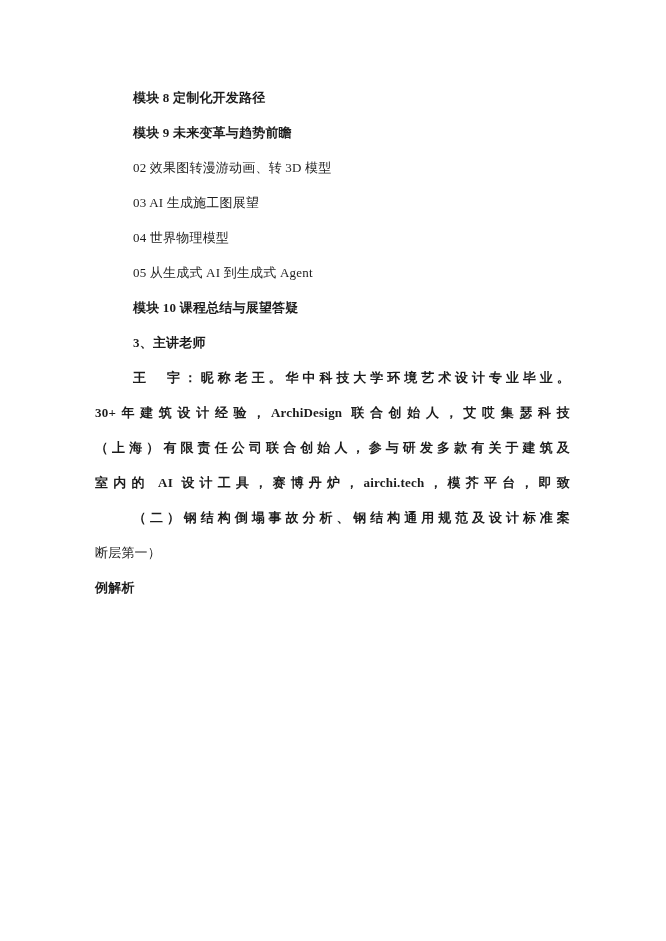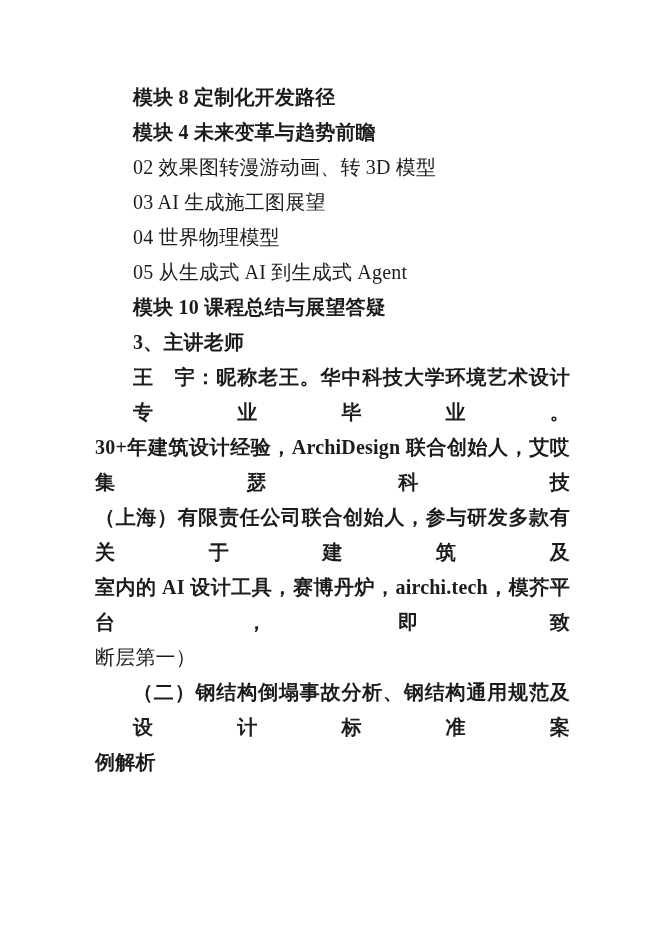--- a/index.html
+++ b/index.html
@@ -9,21 +9,21 @@
   }
   .page {
     position: relative;
     width: 666px;
     height: 941px;
     box-sizing: border-box;
     background: #ffffff;
     padding: 80px 96px 0 95px;
     overflow: hidden;
     font-family: "Liberation Serif", "DejaVu Serif", serif;
-    font-size: 20px;
+    font-size: 13px;
     color: #1c1c1c;
   }
   .ln {
     margin: 0;
     padding: 0;
     line-height: 35px;
     min-height: 35px;
     text-align: left;
     white-space: normal;
     letter-spacing: 0.2px;
@@ -34,28 +34,28 @@
     text-align: justify;
     text-align-last: justify;
     font-weight: bold;
   }
 </style>
 </head>
 <body>
 
 <div class="page">
   <p class="ln bold ind">模块 8 定制化开发路径</p>
-  <p class="ln bold ind">模块 4 未来变革与趋势前瞻</p>
+  <p class="ln bold ind">模块 9 未来变革与趋势前瞻</p>
   <p class="ln ind">02 效果图转漫游动画、转 3D 模型</p>
   <p class="ln ind">03 AI 生成施工图展望</p>
   <p class="ln ind">04 世界物理模型</p>
   <p class="ln ind">05 从生成式 AI 到生成式 Agent</p>
   <p class="ln bold ind">模块 10 课程总结与展望答疑</p>
   <p class="ln bold ind">3、主讲老师</p>
   <p class="ln ind fill">王　宇：昵称老王。华中科技大学环境艺术设计专业毕业。</p>
   <p class="ln fill">30+年建筑设计经验，ArchiDesign 联合创始人，艾哎集瑟科技</p>
   <p class="ln fill">（上海）有限责任公司联合创始人，参与研发多款有关于建筑及</p>
   <p class="ln fill">室内的 AI 设计工具，赛博丹炉，airchi.tech，模芥平台，即致</p>
+  <p class="ln bold ind fill">（二）钢结构倒塌事故分析、钢结构通用规范及设计标准案</p>
   <p class="ln">断层第一）</p>
-  <p class="ln bold ind fill">（二）钢结构倒塌事故分析、钢结构通用规范及设计标准案</p>
   <p class="ln bold">例解析</p>
 
 </div>
 
 </body></html>

